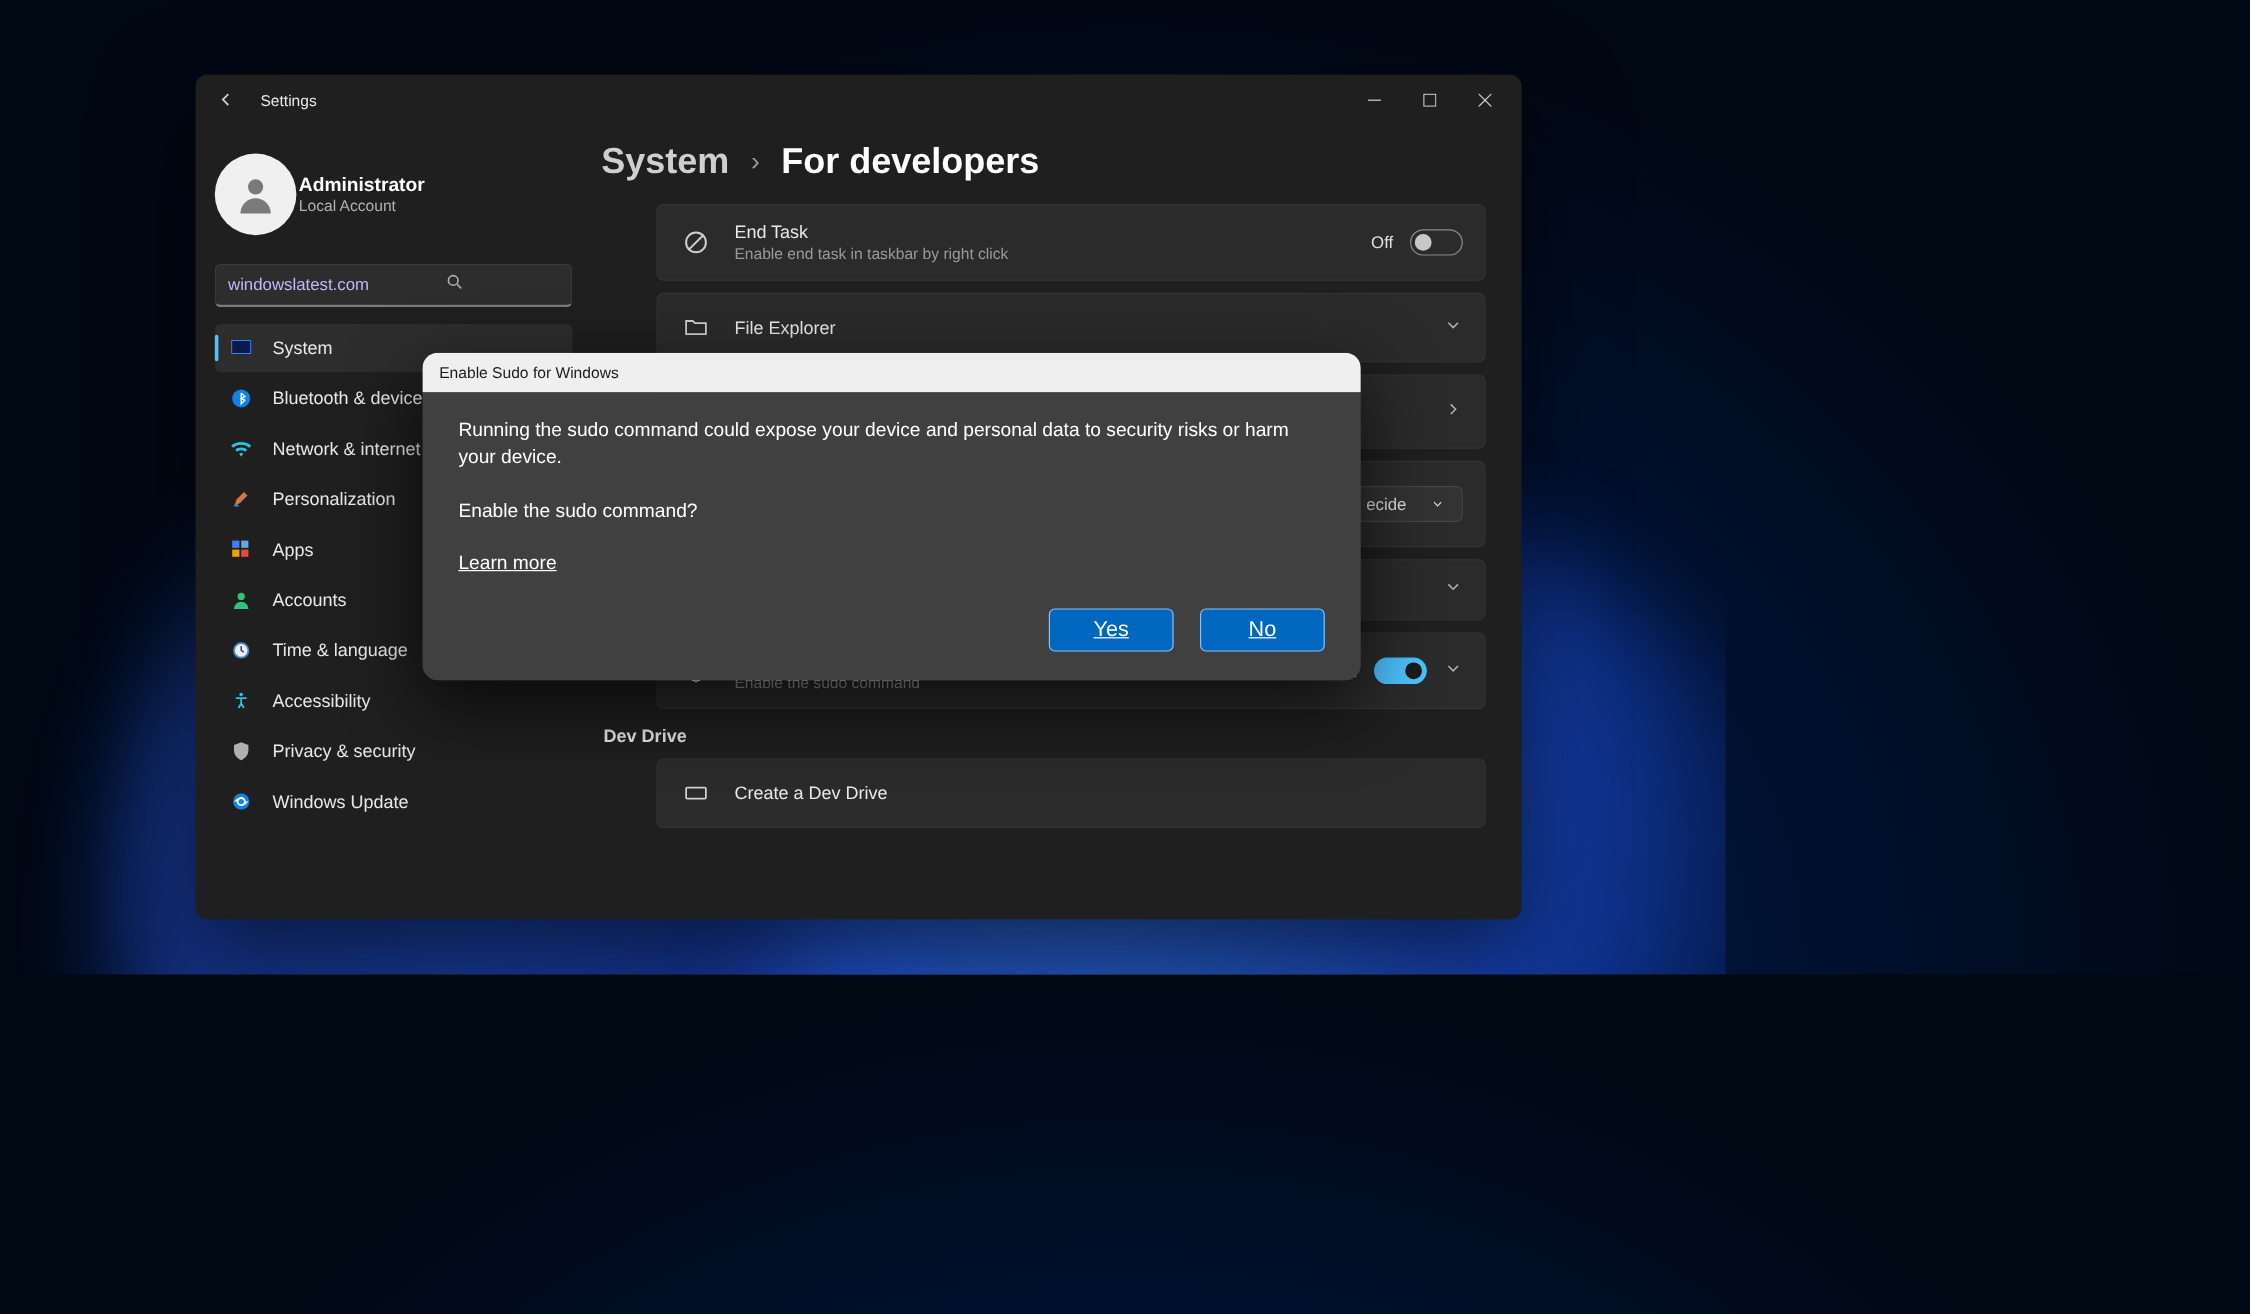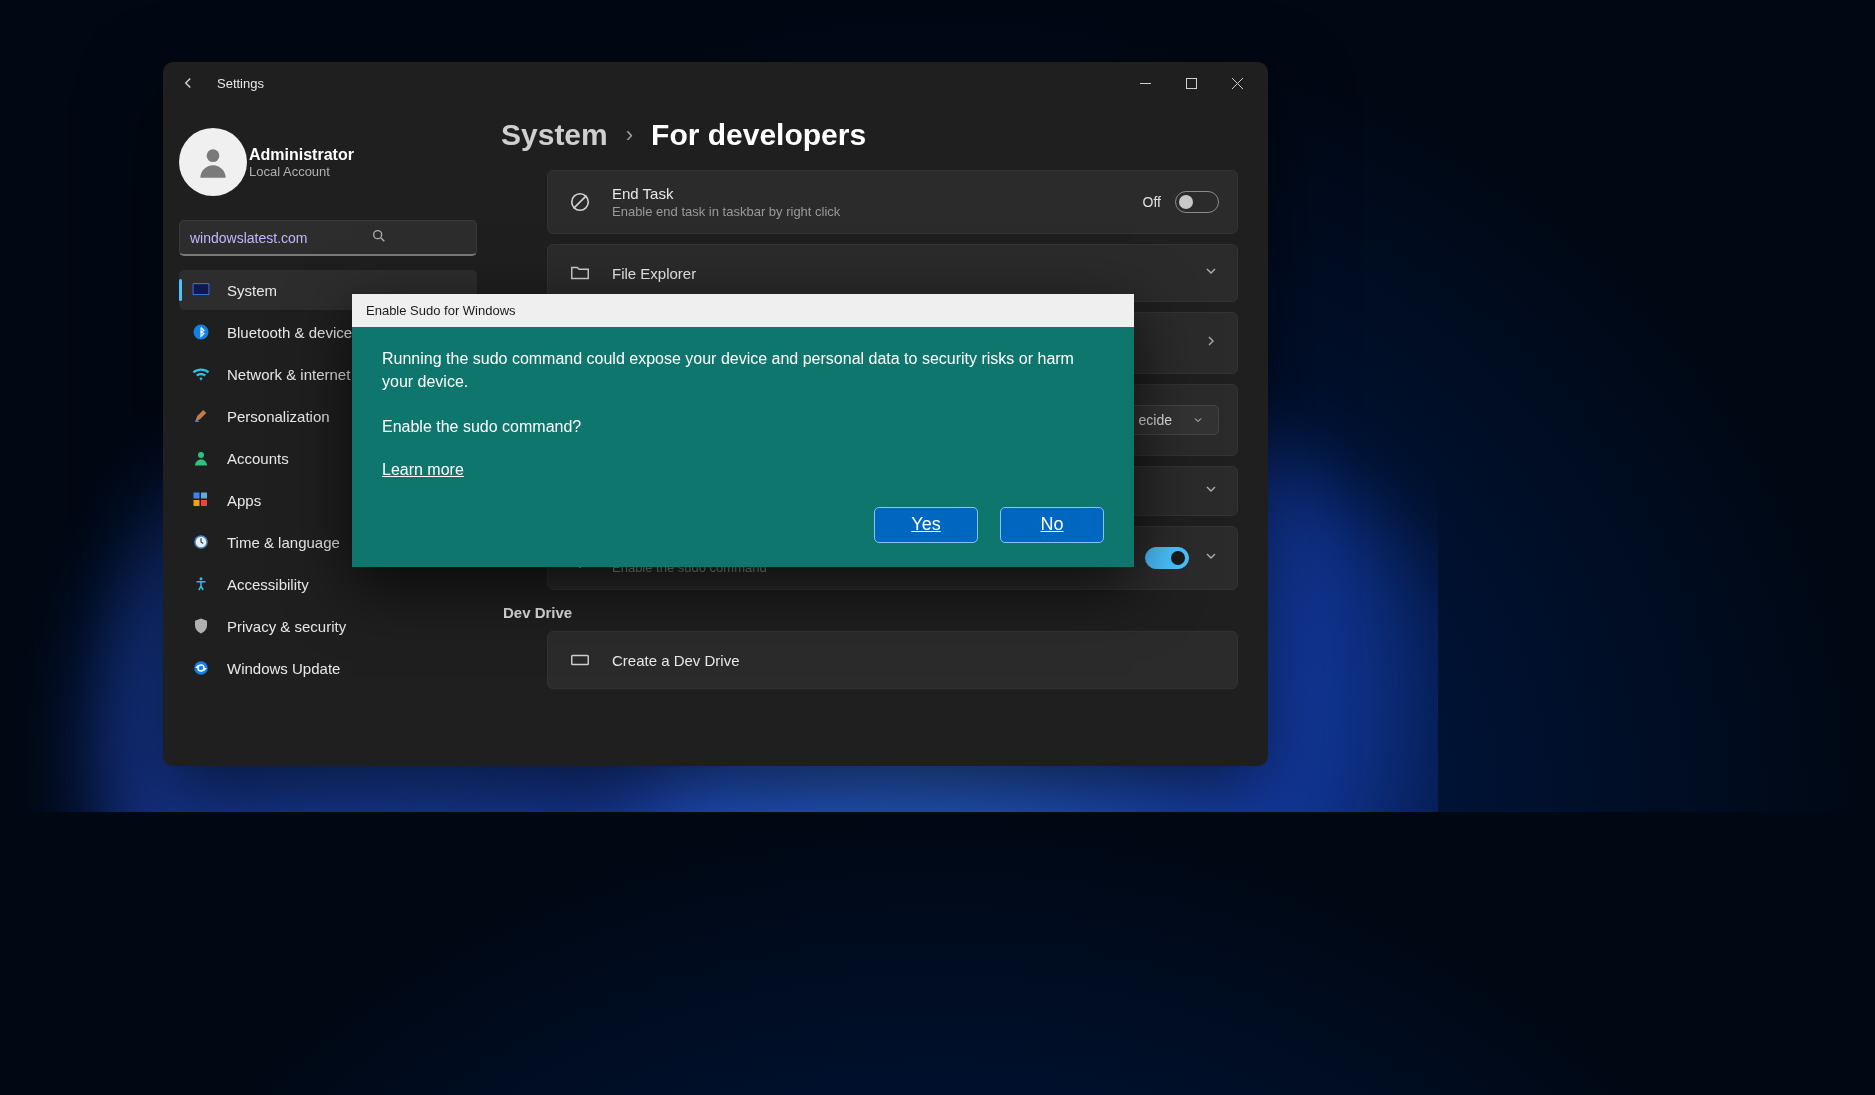--- a/index.html
+++ b/index.html
@@ -177,33 +177,33 @@
 .section-header {
   color: #e8e8e8; font-size: 15px; font-weight: 600;
   margin: 14px 0 10px 2px;
 }
 
 .dialog {
   position: absolute;
   left: 352px;
   top: 294px;
   width: 782px;
-  border-radius: 0;
+  border-radius: 13px;
   overflow: hidden;
   box-shadow: 0 20px 60px rgba(0,0,0,0.7);
   display: flex; flex-direction: column;
 }
 .dialog-title {
   background: #efefef;
   color: #1b1b1b;
   font-size: 13px;
   padding: 9px 14px;
 }
 .dialog-body {
-  background: #0f766e;
+  background: #404040;
   color: #fff;
   padding: 20px 30px 24px 30px;
   font-size: 16px;
 }
 .dialog-body p { margin-bottom: 22px; line-height: 1.45; }
 .dialog-link { color: #fff; text-decoration: underline; cursor: pointer; }
 .dialog-buttons {
   display: flex; justify-content: flex-end; gap: 22px;
   margin-top: 28px;
 }
@@ -306,37 +306,37 @@
           <span class="nav-icon">
             <svg viewBox="0 0 24 24" width="18" height="18">
                 <path d="M4 20l3-8 8-8 4 4-8 8z" fill="#c97a4a"></path>
                 <path d="M4 20l3-3 3 3z" fill="#3b82f6"></path>
               </svg>
           </span>
           <span>Personalization</span>
         </div>
         <div class="nav-item">
           <span class="nav-icon">
-            <svg viewBox="0 0 24 24" width="18" height="18" fill="#2ec27e">
-                <circle cx="12" cy="8" r="4"></circle>
-                <path d="M4 22c0-4.4 3.6-8 8-8s8 3.6 8 8z"></path>
-              </svg>
-          </span>
-          <span>Accounts</span>
-        </div>
-        <div class="nav-item">
-          <span class="nav-icon">
             <svg viewBox="0 0 24 24" width="18" height="18">
                 <rect x="2" y="2" width="8" height="8" fill="#3b82f6"></rect>
                 <rect x="12" y="2" width="8" height="8" fill="#6ad"></rect>
                 <rect x="2" y="12" width="8" height="8" fill="#f59e0b"></rect>
                 <rect x="12" y="12" width="8" height="8" fill="#ef4444"></rect>
               </svg>
           </span>
           <span>Apps</span>
+        </div>
+        <div class="nav-item">
+          <span class="nav-icon">
+            <svg viewBox="0 0 24 24" width="18" height="18" fill="#2ec27e">
+                <circle cx="12" cy="8" r="4"></circle>
+                <path d="M4 22c0-4.4 3.6-8 8-8s8 3.6 8 8z"></path>
+              </svg>
+          </span>
+          <span>Accounts</span>
         </div>
         <div class="nav-item">
           <span class="nav-icon">
             <svg viewBox="0 0 24 24" width="18" height="18">
                 <circle cx="12" cy="12" r="9" fill="#4a8bc2"></circle>
                 <circle cx="12" cy="12" r="7" fill="#e8f0f8"></circle>
                 <path d="M12 7v5l3 2" stroke="#333" stroke-width="1.5" fill="none"></path>
               </svg>
           </span>
           <span>Time &amp; language</span>

